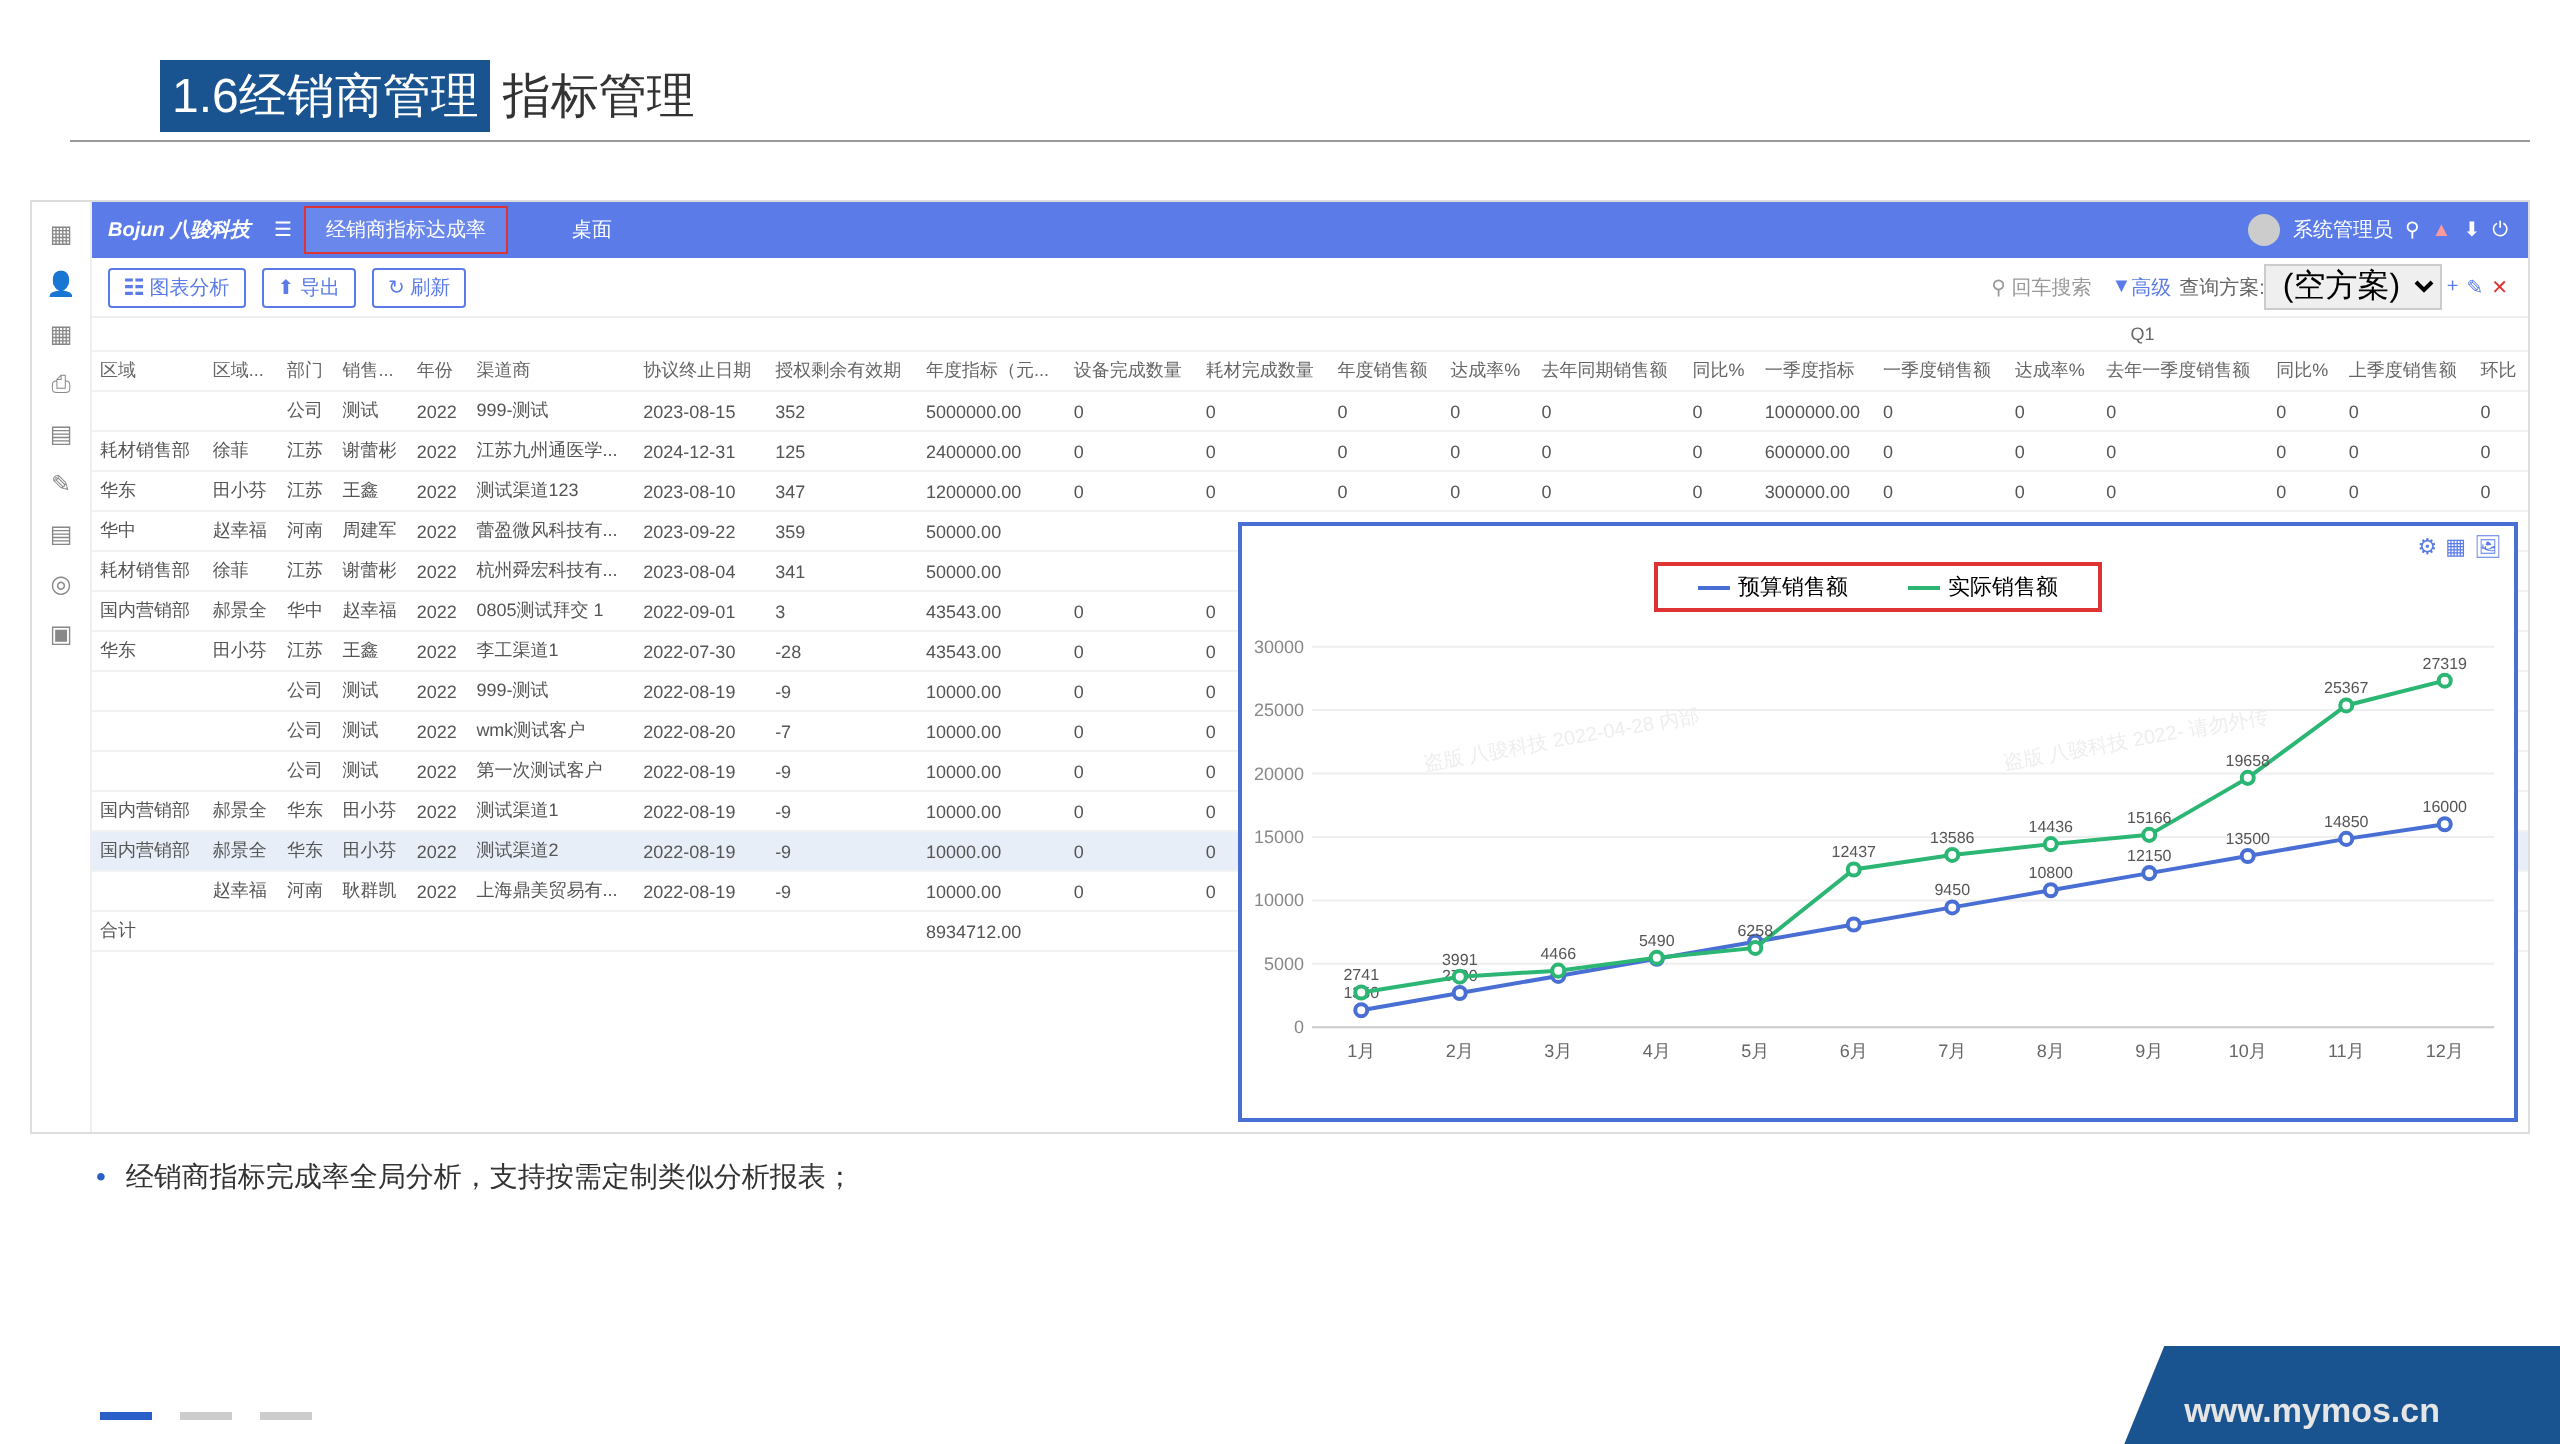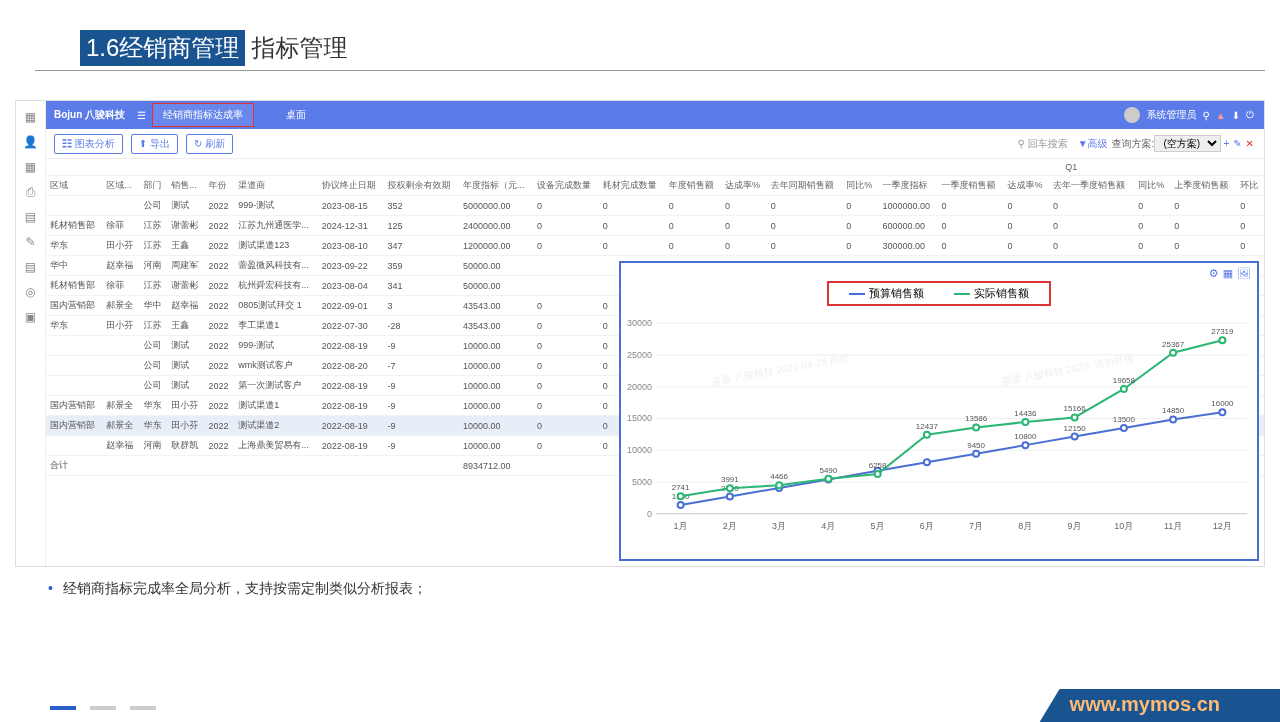--- a/index.html
+++ b/index.html
@@ -5,53 +5,53 @@
 *{margin:0;padding:0;box-sizing:border-box;font-family:"Microsoft YaHei",Arial,sans-serif}
 body{background:#fff;width:1280px;height:722px;position:relative;overflow:hidden}
 .slide-title{position:absolute;top:30px;left:80px;font-size:24px;display:flex}
 .slide-title .t1{background:#1a5490;color:#fff;padding:2px 6px}
 .slide-title .t2{background:#fff;color:#333;padding:2px 6px}
 .title-line{position:absolute;top:70px;left:35px;right:15px;height:1px;background:#999}
 .app{position:absolute;top:100px;left:15px;right:15px;bottom:155px;background:#f5f6fa;border:1px solid #ddd}
 .sidebar{position:absolute;left:0;top:0;bottom:0;width:30px;background:#fff;border-right:1px solid #eee}
 .sidebar .ic{width:18px;height:18px;margin:7px auto;color:#888;font-size:12px;text-align:center;line-height:18px}
 .topbar{position:absolute;left:30px;right:0;top:0;height:28px;background:#5b7ce8;color:#fff;display:flex;align-items:center;font-size:10px}
-.topbar .logo{width:85px;padding-left:8px;font-weight:bold;}
+.topbar .logo{width:85px;padding-left:8px;font-weight:bold;font-style:italic}
 .topbar .menu-ic{margin:0 6px;cursor:pointer}
 .topbar .tab{padding:4px 10px;border:1px solid #d33;background:#6a88eb;margin-right:22px}
 .topbar .desk{padding:4px 10px}
 .topbar .spacer{flex:1}
 .topbar .user{display:flex;align-items:center;gap:6px;padding-right:10px}
 .topbar .avatar{width:16px;height:16px;border-radius:50%;background:#ccc}
 .toolbar{position:absolute;left:30px;right:0;top:28px;height:30px;background:#fff;display:flex;align-items:center;padding:0 8px;font-size:10px;border-bottom:1px solid #eee}
 .toolbar .btn{border:1px solid #5b7ce8;color:#5b7ce8;padding:2px 7px;margin-right:8px;border-radius:2px;cursor:pointer}
 .toolbar .spacer{flex:1}
 .toolbar .search{color:#999;margin-right:10px}
 .toolbar .adv{color:#5b7ce8;margin-right:4px}
-.toolbar select{font-size:10px;border:1px solid #ccc;padding:1px 4px}
+.toolbar select{font-size:16px;border:1px solid #ccc;padding:1px 4px}
 .toolbar .ic{color:#5b7ce8;margin:0 2px;cursor:pointer}
 .toolbar .ic.red{color:#d33}
 .grid{position:absolute;left:30px;right:0;top:58px;bottom:0;background:#fff;overflow:hidden;font-size:9px;color:#555}
 .grid table{border-collapse:collapse;width:100%}
 .grid th,.grid td{padding:3px 4px;white-space:nowrap;text-align:left;border-bottom:1px solid #f2f2f2}
 .grid th{color:#666;font-weight:normal;background:#fff}
 .grid .q1{text-align:center;color:#666;padding:3px 0}
 .grid tr.hl td{background:#e8eef8}
 .chart-panel{position:absolute;right:5px;bottom:5px;width:640px;height:300px;background:#fff;border:2px solid #4a6fd4}
 .chart-tools{position:absolute;right:6px;top:4px;display:flex;gap:4px;color:#5b7ce8;font-size:11px}
 .chart-legend{position:absolute;top:18px;left:50%;transform:translateX(-50%);border:2px solid #d33;padding:3px 20px;font-size:11px;display:flex;gap:30px}
 .chart-legend .li{display:flex;align-items:center;gap:4px}
 .chart-legend .line{width:16px;height:2px}
 .chart-area{position:absolute;left:35px;right:10px;top:55px;bottom:25px}
 .chart-area svg{width:100%;height:100%}
 .wm{position:absolute;color:#eee;font-size:10px;transform:rotate(-10deg);pointer-events:none}
 .bullets{position:absolute;left:48px;top:580px;font-size:14px;color:#333}
 .bullets .b{margin-bottom:18px}
 .bullets .dot{color:#2a5fc9;margin-right:10px}
-.footer{position:absolute;bottom:0;right:0;background:#1a5490;color:#fdba74;padding:4px 60px 6px 30px;font-size:20px;font-weight:bold;clip-path:polygon(20px 0,100% 0,100% 100%,0 100%)}
+.footer{position:absolute;bottom:0;right:0;background:#1a5490;color:#e5e5e5;padding:23px 60px 6px 30px;font-size:17px;font-weight:bold;clip-path:polygon(20px 0,100% 0,100% 100%,0 100%)}
 .pagemarks{position:absolute;bottom:12px;left:50px;display:flex;gap:14px}
 .pagemarks span{width:26px;height:4px;background:#ccc}
 .pagemarks span.on{background:#2a5fc9}
 </style>
 </head>
 <body>
 
 <div class="slide-title">
   <span class="t1">1.6经销商管理</span>
   <span class="t2">指标管理</span>

